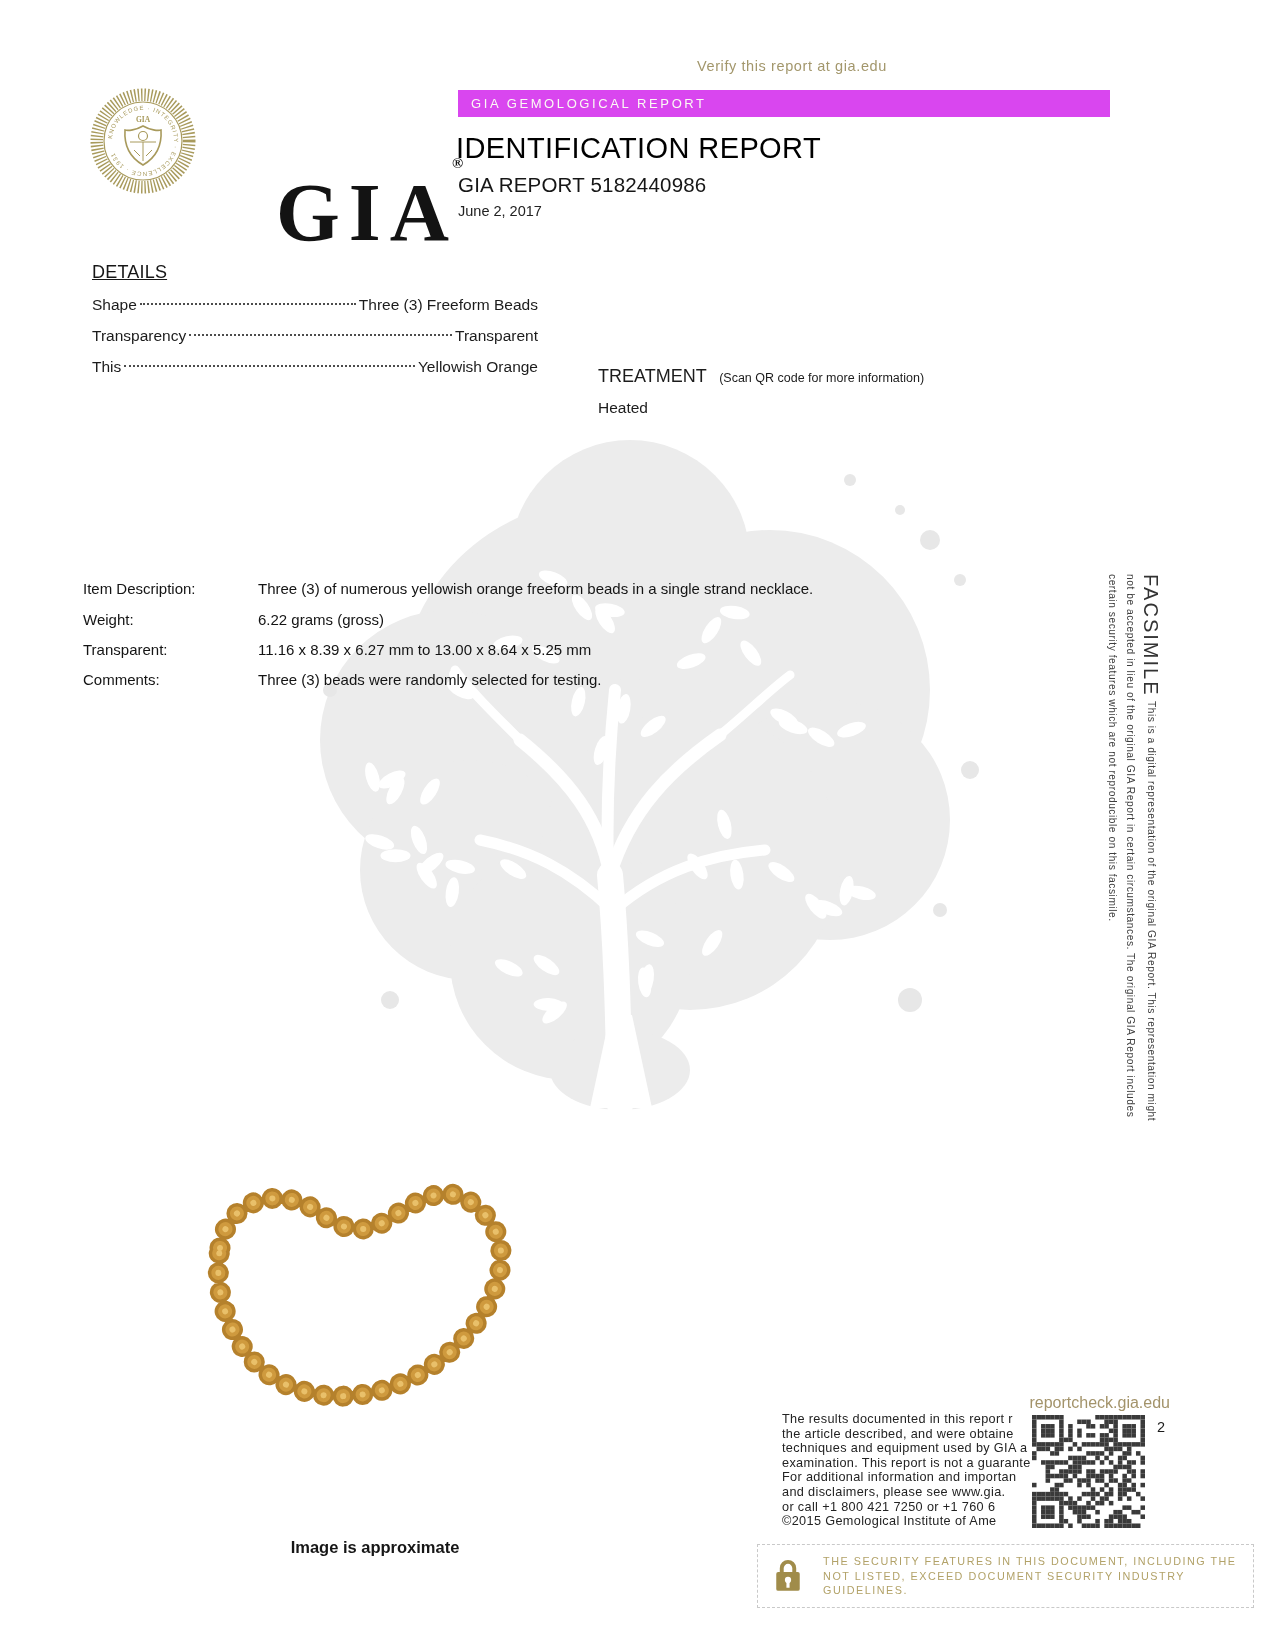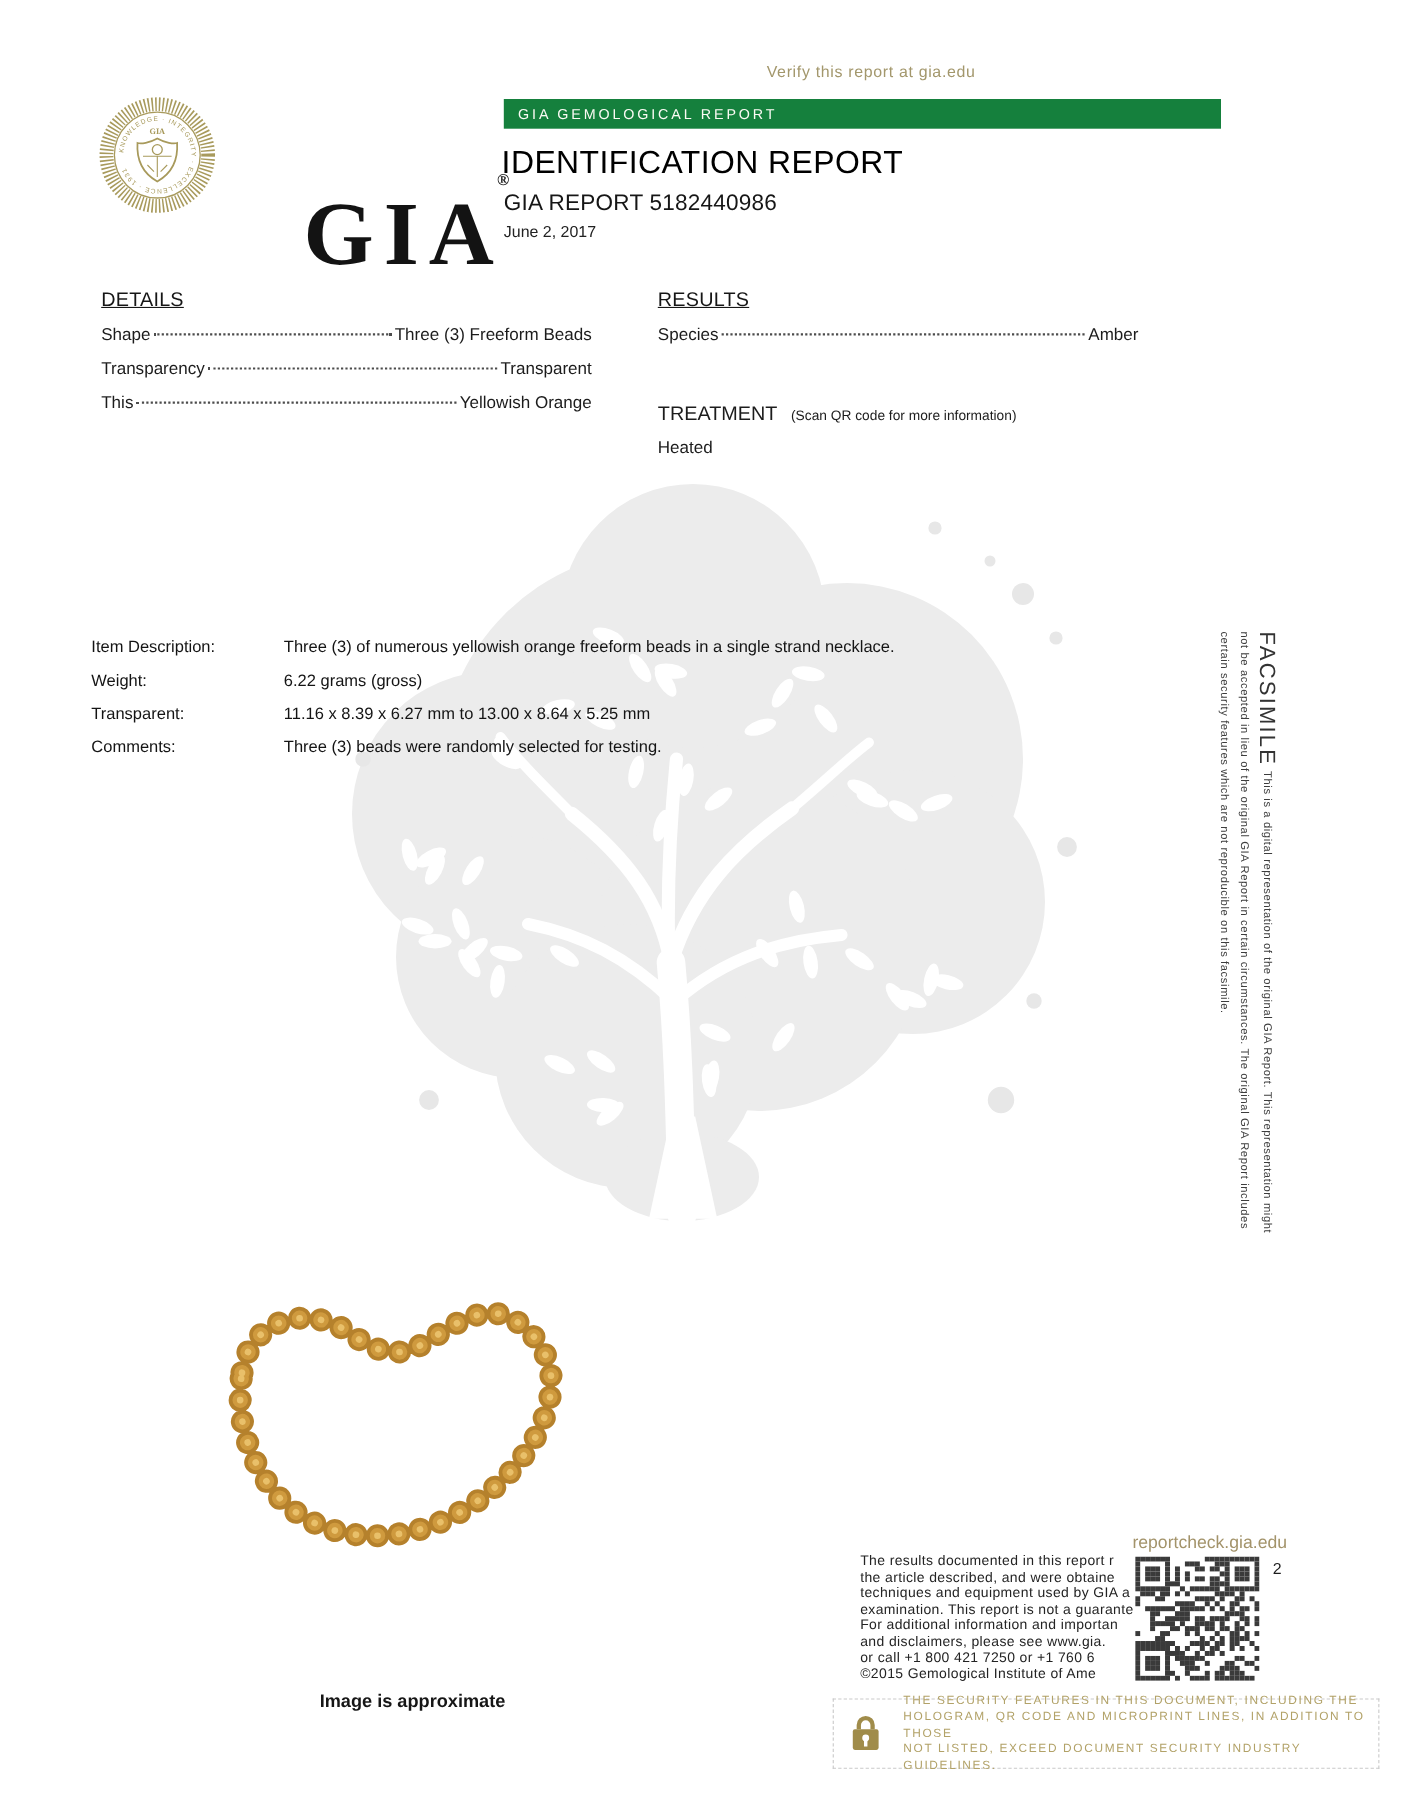--- a/index.html
+++ b/index.html
@@ -2,21 +2,21 @@
 <html><head>
 <meta charset="utf-8">
 <style>
   html,body{margin:0;padding:0;background:#fff;}
   #page{position:relative;width:1275px;height:1650px;background:#ffffff;overflow:hidden;
         font-family:"Liberation Sans",sans-serif;color:#1c1c1c;}
   .abs{position:absolute;}
 
   
   #verify{left:697px;top:58px;font-size:14.5px;letter-spacing:.6px;color:#a3976c;}
-  #banner{left:458px;top:90px;width:652px;height:27px;background:#15803d;color:#fbfaf4;
+  #banner{left:458px;top:90px;width:652px;height:27px;background:#d946ef;color:#fbfaf4;
           font-size:13px;letter-spacing:2.6px;line-height:27px;padding-left:13px;box-sizing:border-box;}
   #pagetitle{left:456px;top:132px;font-size:29px;letter-spacing:.4px;color:#000000;}
   #reportno{left:458px;top:173px;font-size:20.5px;color:#161616;letter-spacing:.2px;}
   #repdate{left:458px;top:203px;font-size:14.5px;color:#222;}
 
   #logotype{left:188px;top:86px;font-family:"Liberation Serif",serif;font-weight:bold;
             font-size:82px;letter-spacing:9px;color:#131313;line-height:1;}
   #logotype sup{font-size:15px;position:relative;top:-44px;left:-6px;letter-spacing:0;}
 
   
@@ -185,28 +185,20 @@
       <span class="leader"></span>
       <span>Transparent</span>
     </div>
     <div class="dotrow">
       <span>This</span>
       <span class="leader"></span>
       <span>Yellowish Orange</span>
     </div>
   </div>
 
-  <div id="results" class="abs">
-    <div class="sect-h">RESULTS</div>
-    <div class="dotrow">
-      <span>Species</span>
-      <span class="leader"></span>
-      <span>Amber</span>
-    </div>
-  </div>
   <div id="treatment" class="abs">
     <span class="t-h">TREATMENT</span>
     <span class="t-note">(Scan QR code for more information)</span>
   </div>
   <div id="treatvalue" class="abs">Heated</div>
 
   <div class="item-label" style="top:580px;">Item Description:</div>
   <div class="item-value" style="top:580px;">Three (3) of numerous yellowish orange freeform beads in a single strand necklace.</div>
   <div class="item-label" style="top:611px;">Weight:</div>
   <div class="item-value" style="top:611px;">6.22 grams (gross)</div>
@@ -581,18 +573,17 @@
     <div class="lockcell">
       <svg width="36" height="42" viewBox="0 0 46 46">
         <path d="M15,18 v-5 a8,8 0 0 1 16,0 v5" fill="none" stroke="#a08c4a" stroke-width="5"></path>
         <rect x="8" y="18" width="30" height="24" rx="2.5" fill="#a08c4a"></rect>
         <circle cx="23" cy="28" r="4" fill="#ffffff"></circle>
         <rect x="21" y="29" width="4" height="9" fill="#ffffff"></rect>
       </svg>
     </div>
     <div id="sectext">
       <div>THE SECURITY FEATURES IN THIS DOCUMENT, INCLUDING THE</div>
-      <div>HOLOGRAM, QR CODE AND MICROPRINT LINES, IN ADDITION TO THOSE</div>
       <div>NOT LISTED, EXCEED DOCUMENT SECURITY INDUSTRY GUIDELINES.</div>
     </div>
   </div>
 
 </div>
 
 </body></html>

